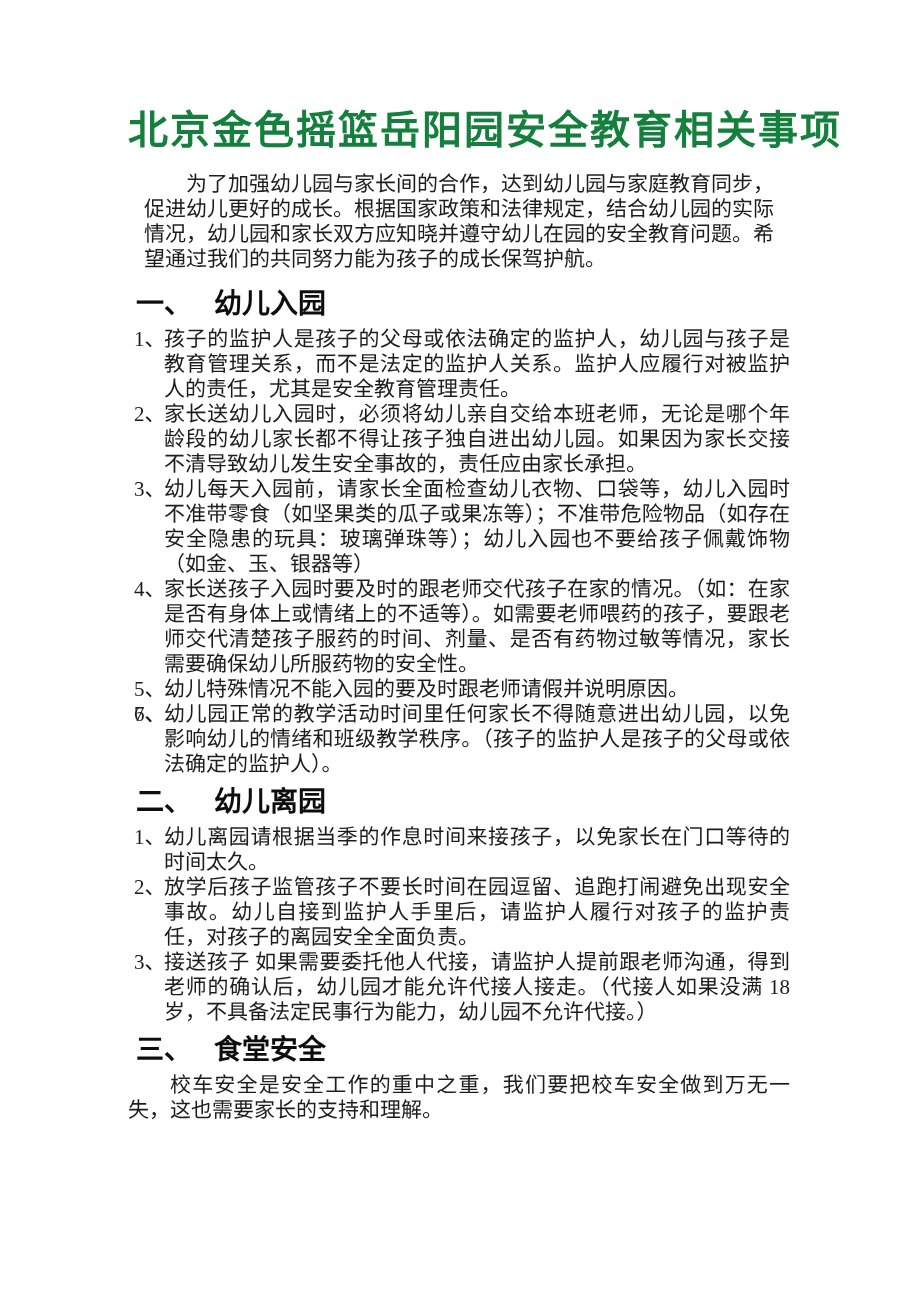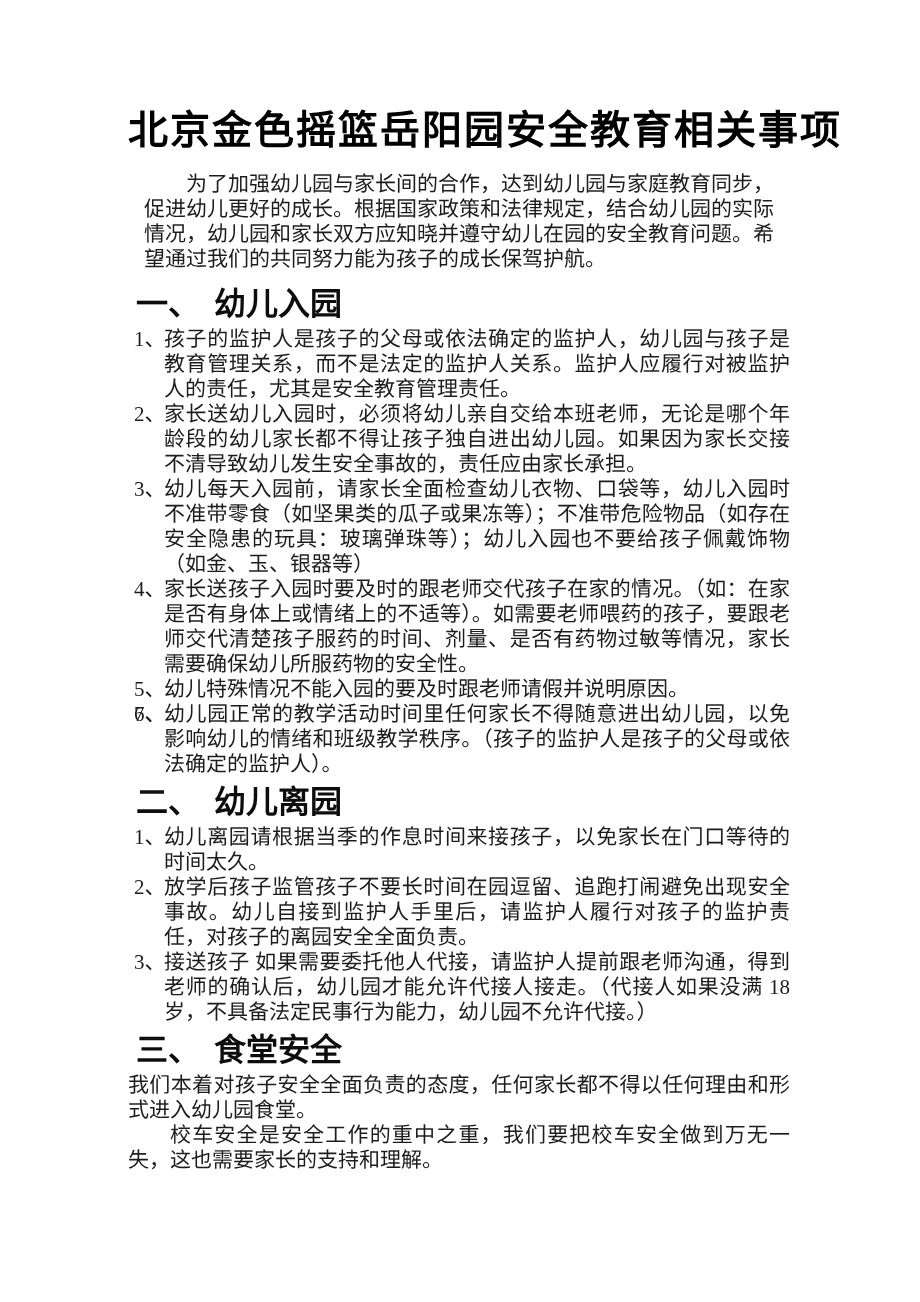--- a/index.html
+++ b/index.html
@@ -17,37 +17,37 @@
     box-sizing: border-box;
     width: 920px;
     height: 1302px;
     padding: 98px 130px 0 128px;
     overflow: hidden;
     background: #ffffff;
   }
   .doc-title {
     font-size: 40px;
     font-weight: bold;
-    color: #000000;
+    color: #15803d;
     text-align: center;
     letter-spacing: 2px;
     margin: 0 0 12px 0;
     white-space: nowrap;
   }
   .body-text {
     font-size: 21px;
     line-height: 25px;
     text-align: justify;
   }
   .intro {
     margin: 16px;
     text-indent: 2em;
   }
   h2.section-heading {
-    font-size: 32px;
+    font-size: 28px;
     line-height: 32px;
     font-weight: bold;
     color: #0d0d0d;
     margin: 9px 0 7px 8px;
   }
   h2.section-heading .hnum {
     display: inline-block;
     width: 78px;
   }
   ol.item-list {
@@ -133,17 +133,16 @@
     </li>
     <li>
       <span class="num">3、</span>
       <span class="txt">接送孩子 如果需要委托他人代接，请监护人提前跟老师沟通，得到老师的确认后，幼儿园才能允许代接人接走。（代接人如果没满 18 岁，不具备法定民事行为能力，幼儿园不允许代接。）</span>
     </li>
   </ol>
 
   <h2 class="section-heading">
     <span class="hnum">三、</span><span>食堂安全</span>
   </h2>
-  <p class="body-text para">我们本着对孩子安全全面负责的态度，任何家长都不得以任何理由和形式进入幼儿园食堂。</p>
 
   <p class="body-text para para-indent">校车安全是安全工作的重中之重，我们要把校车安全做到万无一失，这也需要家长的支持和理解。</p>
 
 </div>
 
 </body></html>

